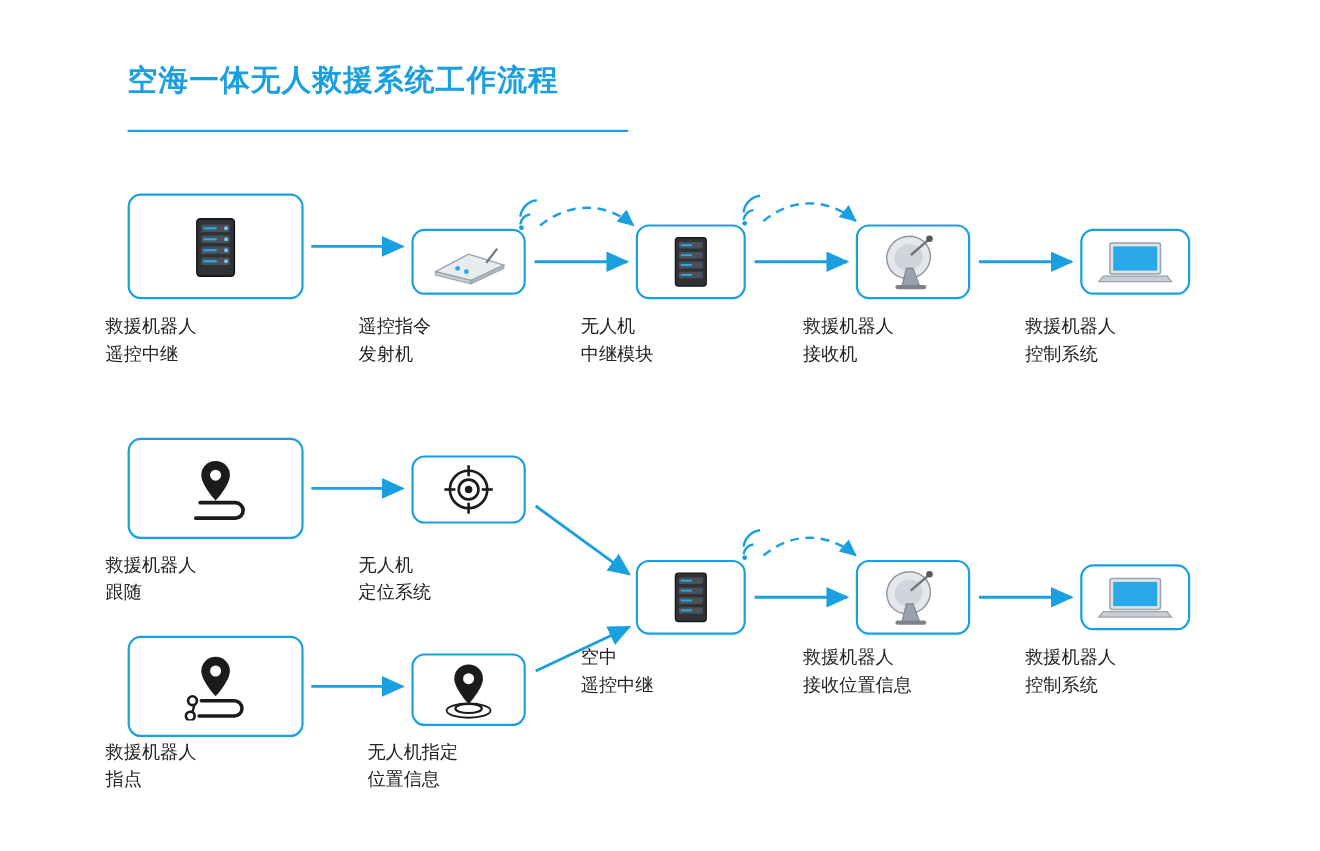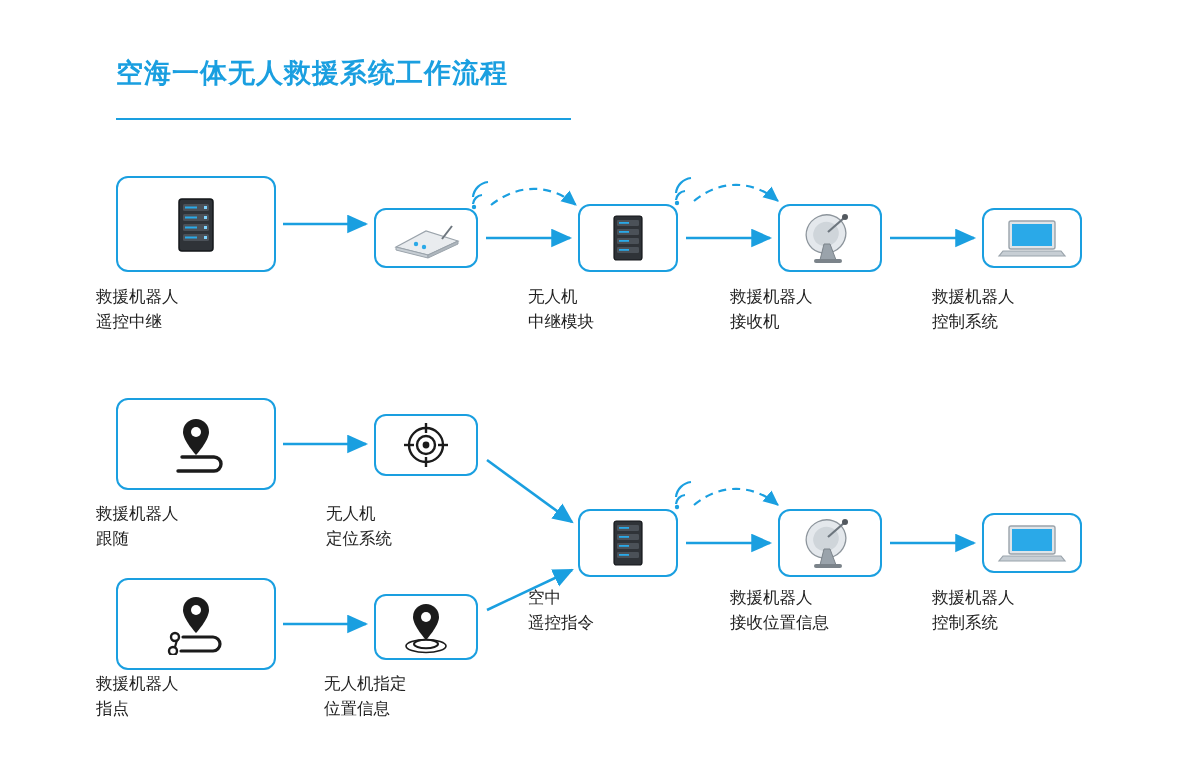--- a/index.html
+++ b/index.html
@@ -12,21 +12,20 @@
     background: #ffffff;
     font-family: "Liberation Sans", "DejaVu Sans", sans-serif;
     color: #2b2b2b;
     overflow: hidden;
     position: relative;
   }
   .page {
     position: relative;
     width: 968px;
     height: 774px;
-    font-family: Liberation Mono, monospace;
   }
 
   
   .title {
     position: absolute;
     left: 116px;
     top: 55px;
     font-size: 27px;
     font-weight: bold;
     color: #1a9fe0;
@@ -166,20 +165,22 @@
       <svg width="80" height="42" viewBox="0 0 80 42">
         <path d="M10,30 L40,14 L72,24 L42,38 Z" fill="#e9ecef" stroke="#9aa3ab" stroke-width="1.2"></path>
         <path d="M10,30 L10,33 L42,41 L42,38 Z" fill="#c7ced4" stroke="#9aa3ab" stroke-width="1"></path>
         <path d="M42,38 L42,41 L72,27 L72,24 Z" fill="#aeb6bd" stroke="#9aa3ab" stroke-width="1"></path>
         <circle cx="30" cy="27" r="2.2" fill="#2aa9e8"></circle>
         <circle cx="38" cy="30" r="2.2" fill="#2aa9e8"></circle>
         <line x1="56" y1="22" x2="66" y2="9" stroke="#6d767e" stroke-width="2"></line>
       </svg>
     </span>
   </div>
+  <div class="caption" style="left:326px; top:285px; width:200px;">遥控指令
+发射机</div>
 
   <div class="node" style="left:578px; top:204px; width:100px; height:68px;">
     <span class="glyph">
       <svg width="42" height="52" viewBox="0 0 42 52">
         <rect x="7" y="4" width="28" height="44" rx="2.5" fill="#2f3338" stroke="#14171a" stroke-width="1.2"></rect>
         <rect x="10" y="8" width="22" height="6" rx="1.2" fill="#4b5158"></rect>
         <rect x="10" y="17" width="22" height="6" rx="1.2" fill="#4b5158"></rect>
         <rect x="10" y="26" width="22" height="6" rx="1.2" fill="#4b5158"></rect>
         <rect x="10" y="35" width="22" height="6" rx="1.2" fill="#4b5158"></rect>
         <rect x="12" y="10" width="10" height="1.8" fill="#2aa9e8"></rect>
@@ -265,40 +266,40 @@
   <div class="node" style="left:374px; top:594px; width:104px; height:66px;">
     <span class="glyph">
       <svg width="54" height="56" viewBox="0 0 54 56">
         <path d="M27,5 a13,13 0 0 1 13,13 c0,9 -13,23 -13,23 c0,0 -13,-14 -13,-23 a13,13 0 0 1 13,-13 z" fill="#1b1b1b"></path>
         <circle cx="27" cy="18" r="5" fill="#ffffff"></circle>
         <ellipse cx="27" cy="45" rx="12" ry="4.2" fill="none" stroke="#1b1b1b" stroke-width="2"></ellipse>
         <ellipse cx="27" cy="47" rx="20" ry="6.5" fill="none" stroke="#1b1b1b" stroke-width="1.6"></ellipse>
       </svg>
     </span>
   </div>
-  <div class="caption" style="left:324px; top:672px; width:200px;">无人机指定
+  <div class="caption" style="left:334px; top:672px; width:200px;">无人机指定
 位置信息</div>
 
   <div class="node" style="left:578px; top:509px; width:100px; height:68px;">
     <span class="glyph">
       <svg width="42" height="52" viewBox="0 0 42 52">
         <rect x="7" y="4" width="28" height="44" rx="2.5" fill="#2f3338" stroke="#14171a" stroke-width="1.2"></rect>
         <rect x="10" y="8" width="22" height="6" rx="1.2" fill="#4b5158"></rect>
         <rect x="10" y="17" width="22" height="6" rx="1.2" fill="#4b5158"></rect>
         <rect x="10" y="26" width="22" height="6" rx="1.2" fill="#4b5158"></rect>
         <rect x="10" y="35" width="22" height="6" rx="1.2" fill="#4b5158"></rect>
         <rect x="12" y="10" width="10" height="1.8" fill="#2aa9e8"></rect>
         <rect x="12" y="19" width="10" height="1.8" fill="#2aa9e8"></rect>
         <rect x="12" y="28" width="10" height="1.8" fill="#2aa9e8"></rect>
         <rect x="12" y="37" width="10" height="1.8" fill="#2aa9e8"></rect>
       </svg>
     </span>
   </div>
   <div class="caption" style="left:528px; top:586px; width:200px;">空中
-遥控指令</div>
+遥控中继</div>
 
   <div class="node" style="left:778px; top:509px; width:104px; height:68px;">
     <span class="glyph">
       <svg width="64" height="56" viewBox="0 0 64 56">
         <ellipse cx="28" cy="24" rx="20" ry="19" fill="#e4e8ec" stroke="#8d959c" stroke-width="1.3" transform="rotate(-25 28 24)"></ellipse>
         <ellipse cx="28" cy="24" rx="13" ry="12" fill="#cfd5da" stroke="none" transform="rotate(-25 28 24)"></ellipse>
         <line x1="30" y1="22" x2="46" y2="8" stroke="#6d767e" stroke-width="2.2"></line>
         <circle cx="47" cy="7" r="3" fill="#53595f"></circle>
         <path d="M26,34 L22,50 L38,50 L32,34 Z" fill="#9aa3ab" stroke="#7b838a" stroke-width="1"></path>
         <rect x="16" y="49" width="28" height="4" rx="2" fill="#7b838a"></rect>

